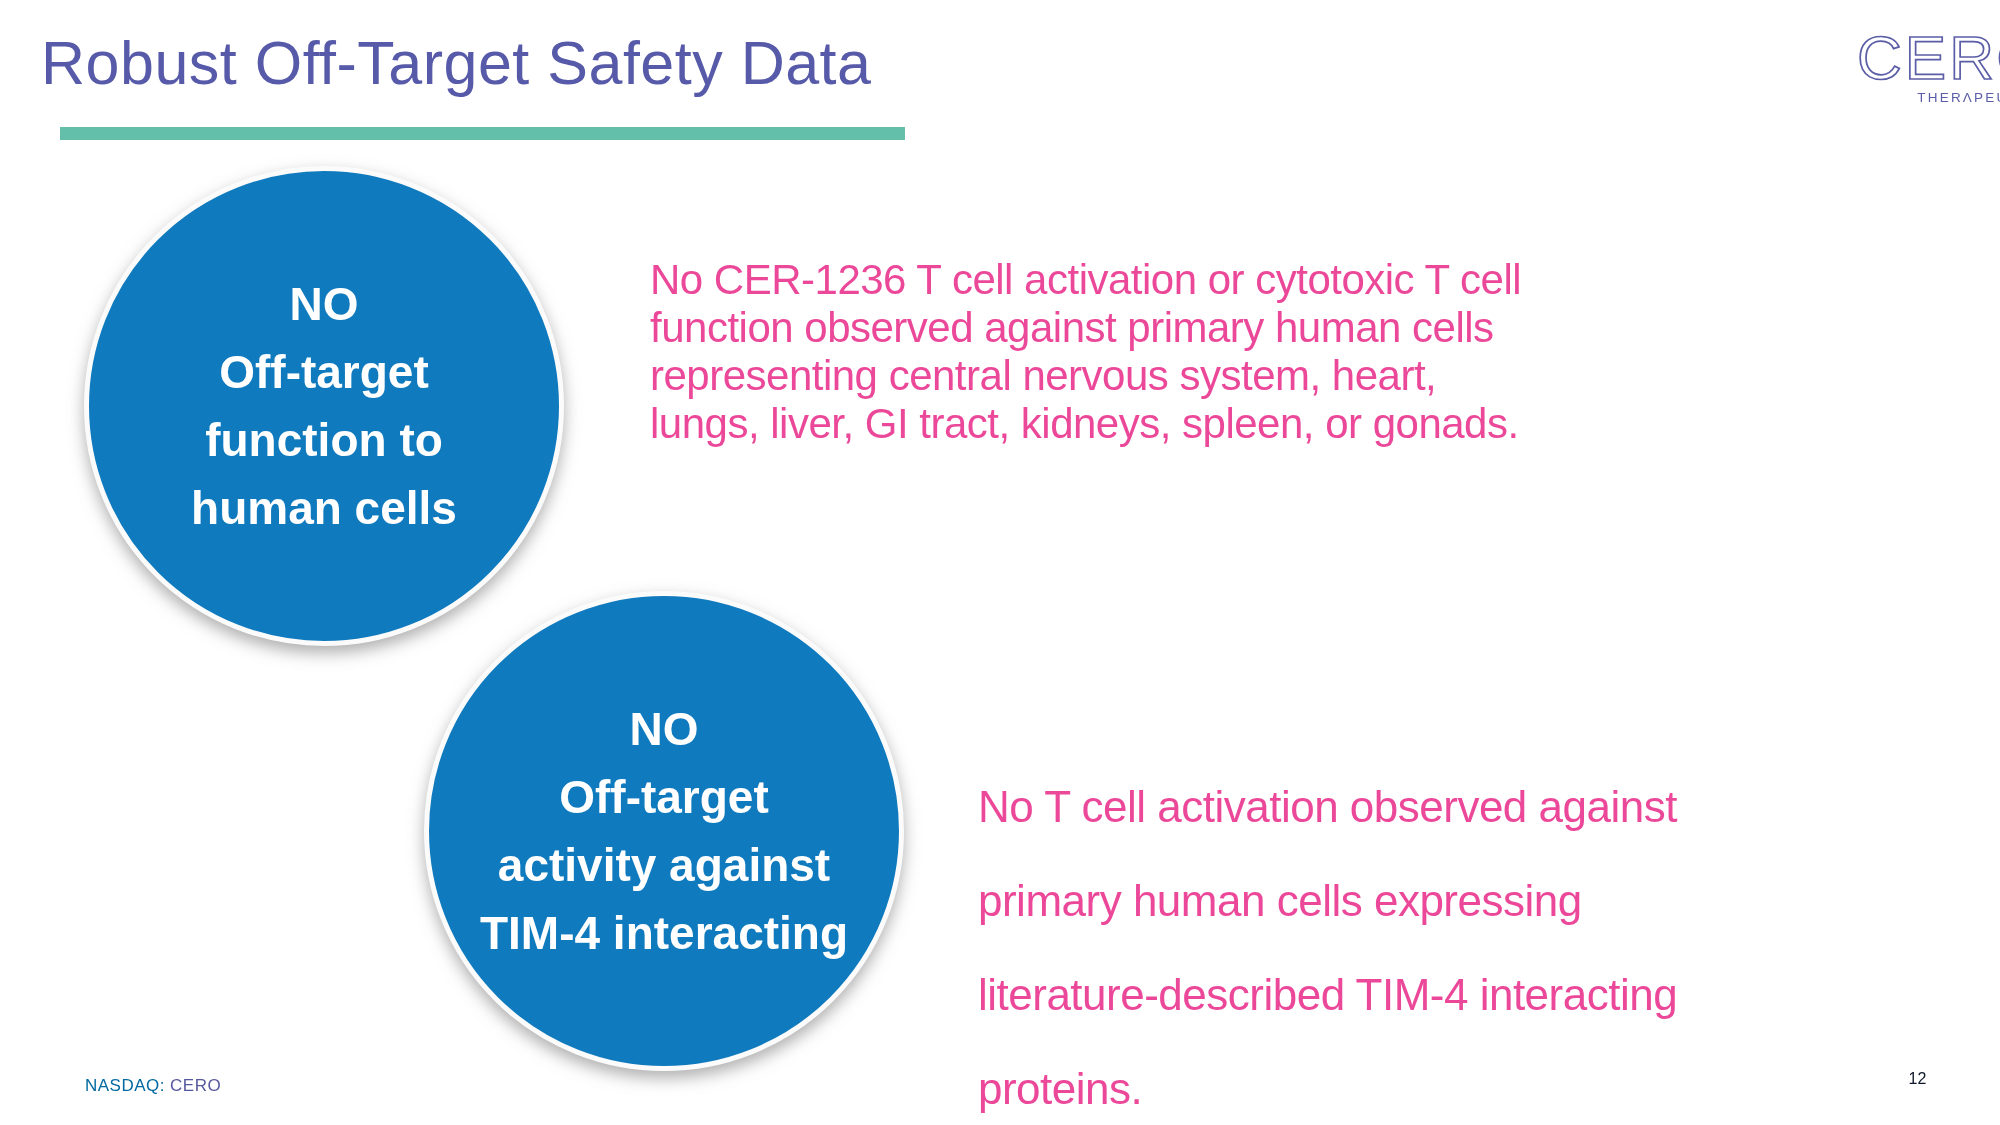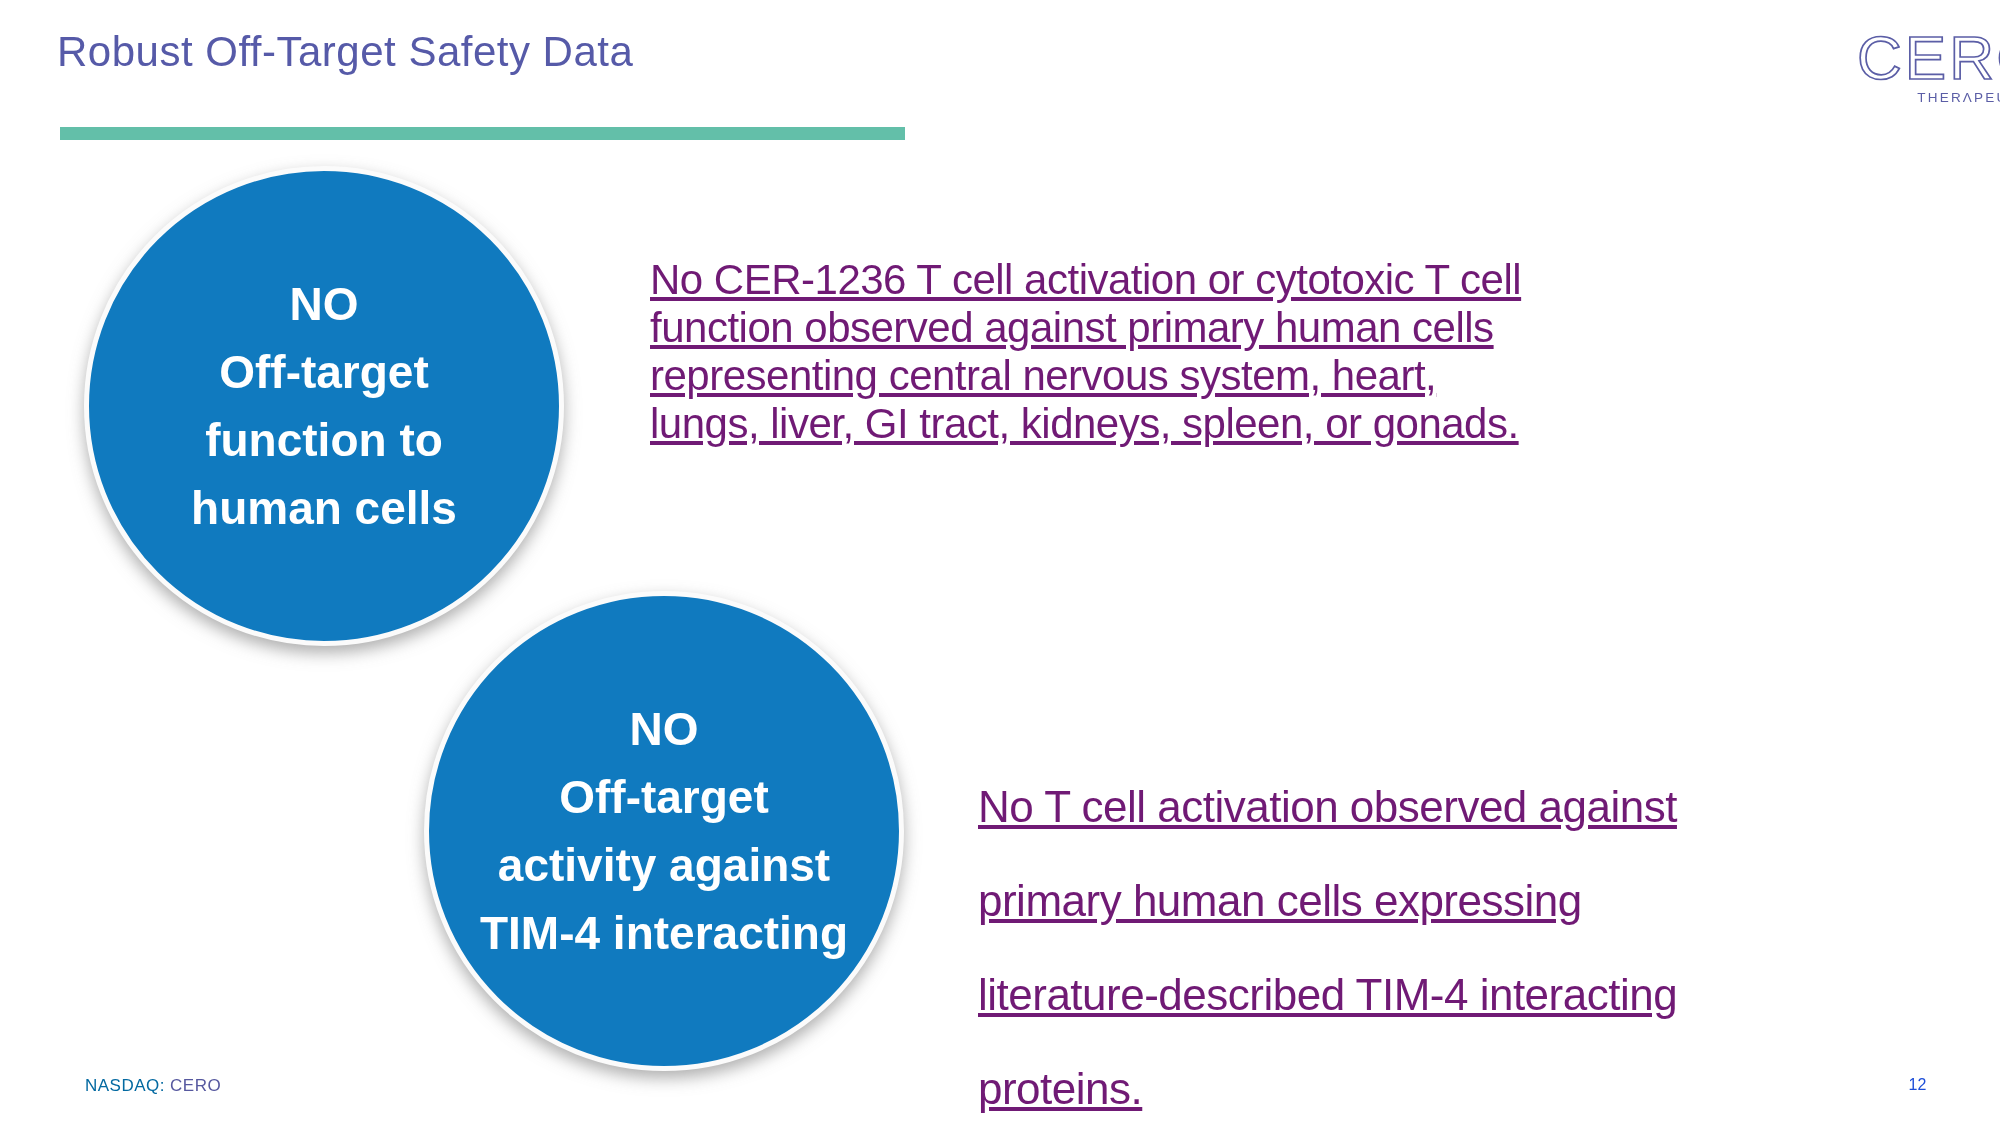--- a/index.html
+++ b/index.html
@@ -2,22 +2,22 @@
 <html><head>
 <meta charset="utf-8">
 <style>
   html,body{margin:0;padding:0;}
   body{
     width:2000px;height:1125px;position:relative;overflow:hidden;
     background:#ffffff;font-family:"Liberation Sans",sans-serif;
   }
   
   .slide-title{
-    position:absolute;left:57px;top:28px;
-    font-size:42px;font-weight:400;letter-spacing:0.5px;
+    position:absolute;left:41px;top:28px;
+    font-size:61px;font-weight:400;letter-spacing:0.5px;
     color:#565aa8;white-space:nowrap;
   }
   .title-underline{
     position:absolute;left:60px;top:127px;width:845px;height:13px;
     background:#63bfa9;
   }
   
   .logo{position:absolute;left:1870px;top:30px;width:178px;text-align:right;}
   .logo-row{display:flex;align-items:center;justify-content:flex-end;height:56px;}
   .logo-wordmark{
@@ -38,33 +38,33 @@
     display:flex;flex-direction:column;align-items:center;justify-content:center;
     text-align:center;
   }
   .badge-1{left:84px;top:166px;z-index:3;}
   .badge-2{left:424px;top:591px;z-index:2;}
   .badge-line{
     color:#ffffff;font-weight:700;font-size:46px;line-height:68px;
     white-space:nowrap;letter-spacing:0px;
   }
   
-  .para{position:absolute;color:#701a75;text-decoration:underline;}
+  .para{position:absolute;color:#ec4899;}
   .para-1{left:650px;top:256px;}
   .para-2{left:978px;top:737px;}
   .para-line{white-space:nowrap;letter-spacing:-0.5px;}
   .para-1 .para-line{font-size:42px;line-height:48px;}
   .para-2 .para-line{font-size:44px;line-height:49px;margin-top:45px;}
   
   .footer-ticker{position:absolute;left:85px;top:1076px;font-size:17px;letter-spacing:0.5px;}
   .footer-ticker .exchange{color:#0369a1;}
   .footer-ticker .ticker{color:#56589f;margin-left:5px;}
   .page-number{
     position:absolute;left:1895px;top:1070px;width:45px;text-align:center;
-    font-size:16px;color:#1d4ed8;margin-top:6px;
+    font-size:16px;color:#0f172a;
   }
 </style>
 </head>
 <body>
 
 <div class="slide-title">Robust Off-Target Safety Data</div>
 <div class="title-underline"></div>
 
 <div class="logo">
   <div class="logo-row">

